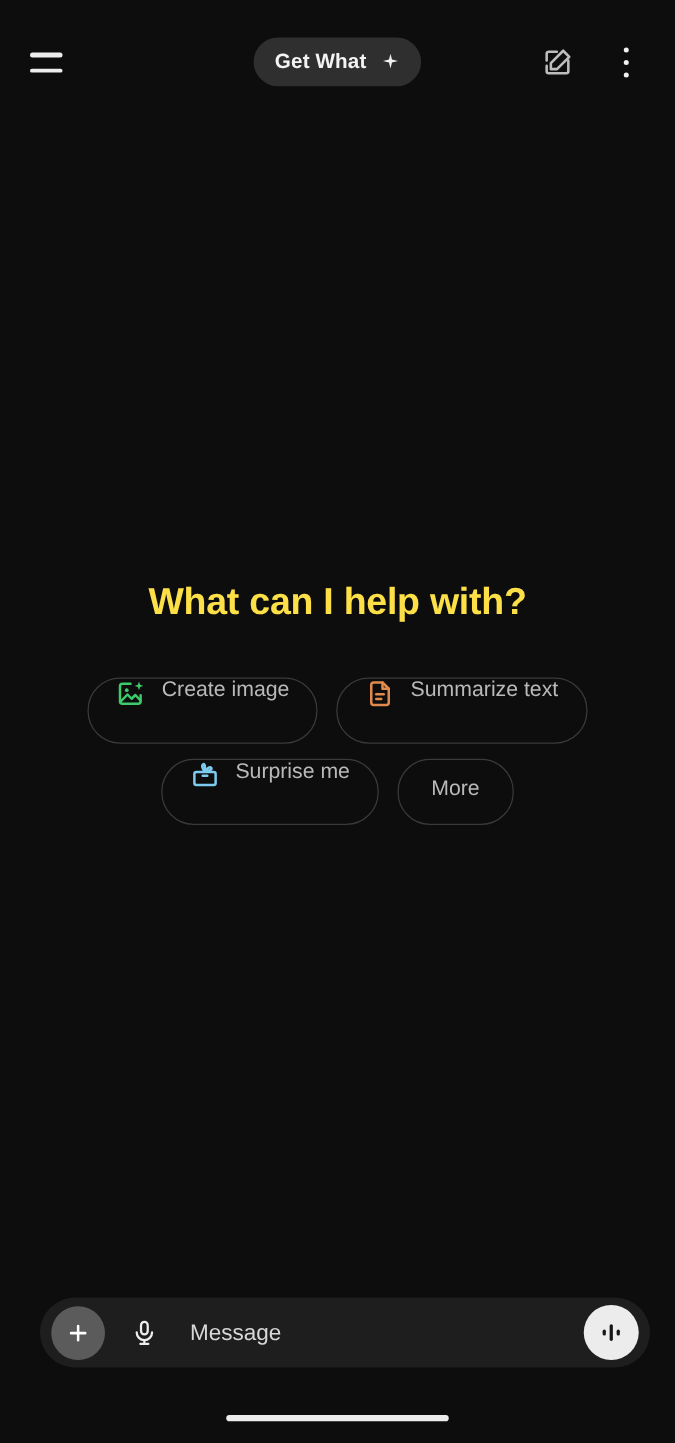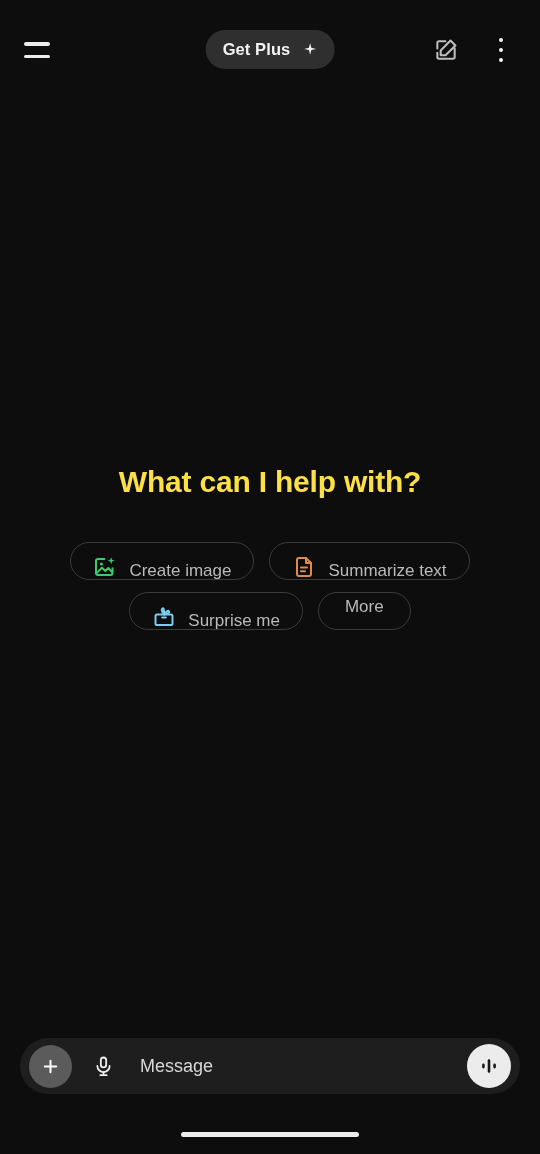--- a/index.html
+++ b/index.html
@@ -65,32 +65,32 @@
     position:absolute; top:365px; left:0; right:0; text-align:center;
     font-size:30px; font-weight:bold; color:#fde047; letter-spacing:-.2px;
   }
 
   .chips{
     position:absolute; top:442px; left:0; right:0;
     display:flex; flex-direction:column; align-items:center; gap:12px;
   }
   .chip-row{ display:flex; justify-content:center; gap:15px; }
   .chip{
-    height:38px; padding:0 22px;
-    display:inline-flex; align-items:flex-end; gap:12px;
+    height:53px; padding:0 22px;
+    display:inline-flex; align-items:flex-start; gap:12px;
     border:1px solid #3a3a3a; border-radius:26px;
     background:transparent; cursor:pointer; white-space:nowrap;
   }
   .chip .chip-label{ font-size:17px; color:#b9b9b9; line-height:1; }
   .chip .ic{ width:24px; height:24px; display:block; flex:0 0 24px; }
   .chip.no-icon{ padding:14px 26px; }
 
   
   .composer-wrap{
-    position:absolute; left:0; right:0; bottom:44px;
+    position:absolute; left:12px; right:0; bottom:44px;
     padding:16px 20px;
   }
   .composer{
     height:56px; background:#1e1e1e; border-radius:28px;
     display:flex; align-items:center; padding:0 7px 0 7px; gap:0;
   }
   .plus-btn{
     width:43px; height:43px; border-radius:50%; background:#5b5b5b;
     display:flex; align-items:center; justify-content:center;
     flex:0 0 43px; cursor:pointer; margin-left:2px;
@@ -122,21 +122,21 @@
 <div class="screen">
 
   <div class="topbar">
 
     <div class="menu-btn">
       <span class="bar b1"></span>
       <span class="bar b2"></span>
     </div>
 
     <div class="get-plus">
-      <span class="lbl">Get Plus</span>
+      <span class="lbl">Get What</span>
       <svg class="sparkle" viewBox="0 0 24 24">
         <path d="M12 1.5 L13.9 9.1 L21.5 11 L13.9 12.9 L12 20.5 L10.1 12.9 L2.5 11 L10.1 9.1 Z" fill="#f3f3f3"></path>
       </svg>
     </div>
 
     <div class="compose-btn">
       <svg width="26" height="26" viewBox="0 0 24 24" fill="none" stroke="#bdbdbd" stroke-width="1.9" stroke-linecap="round" stroke-linejoin="round">
         <path d="M4 14.5V18.5a1.5 1.5 0 0 0 1.5 1.5h13a1.5 1.5 0 0 0 1.5-1.5v-8"></path>
         <path d="M4 10.5v-5A1.5 1.5 0 0 1 5.5 4h6"></path>
         <path d="M16.2 3.3 20.7 7.8 11.6 16.9 7.1 16.9 7.1 12.4 Z"></path>

